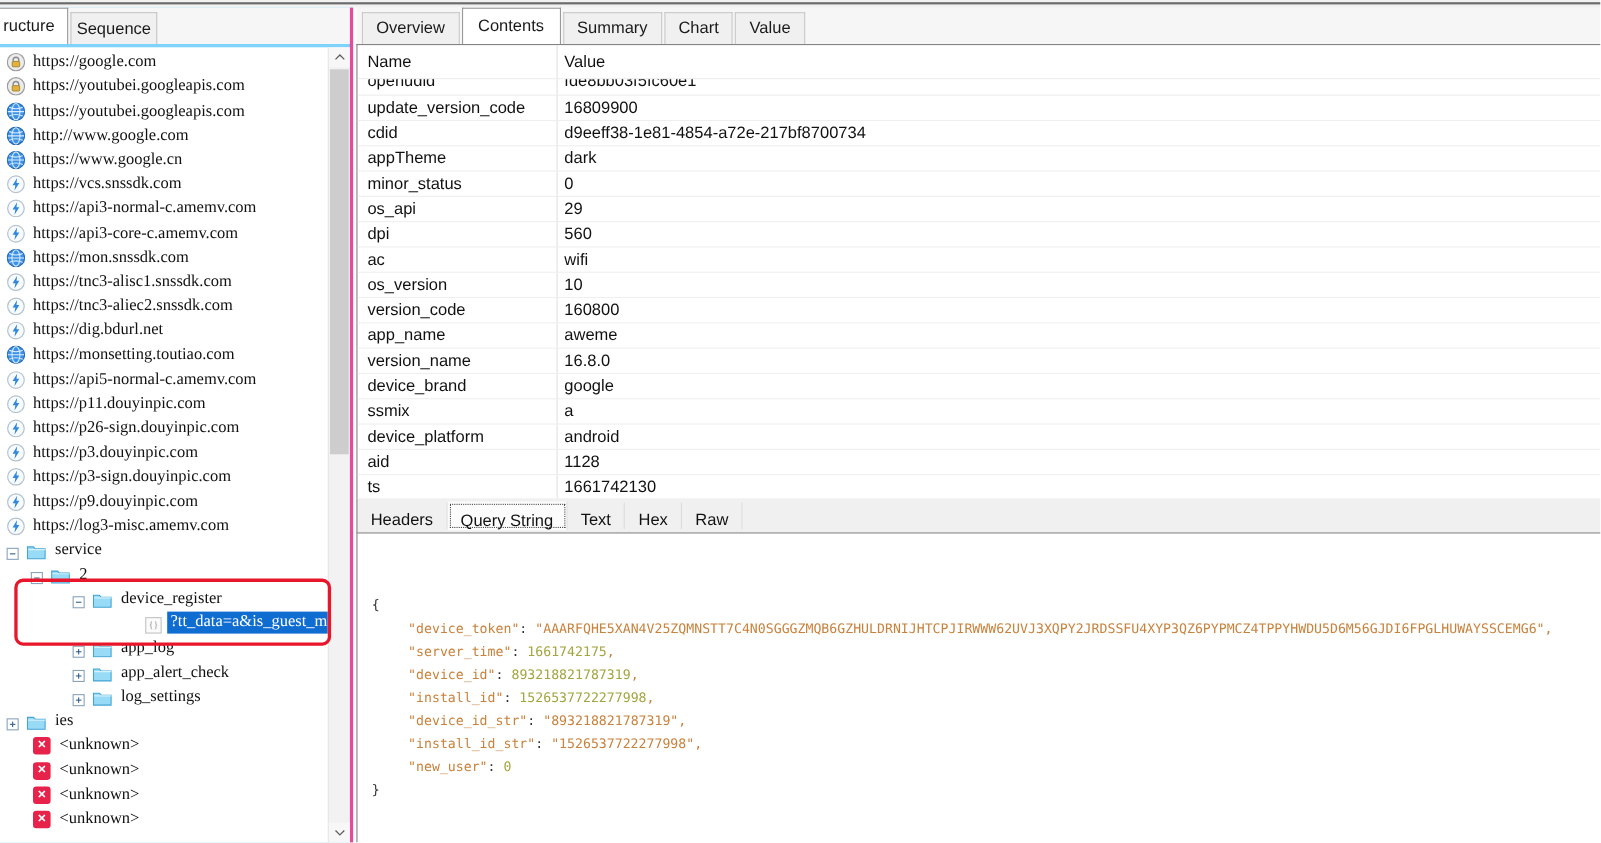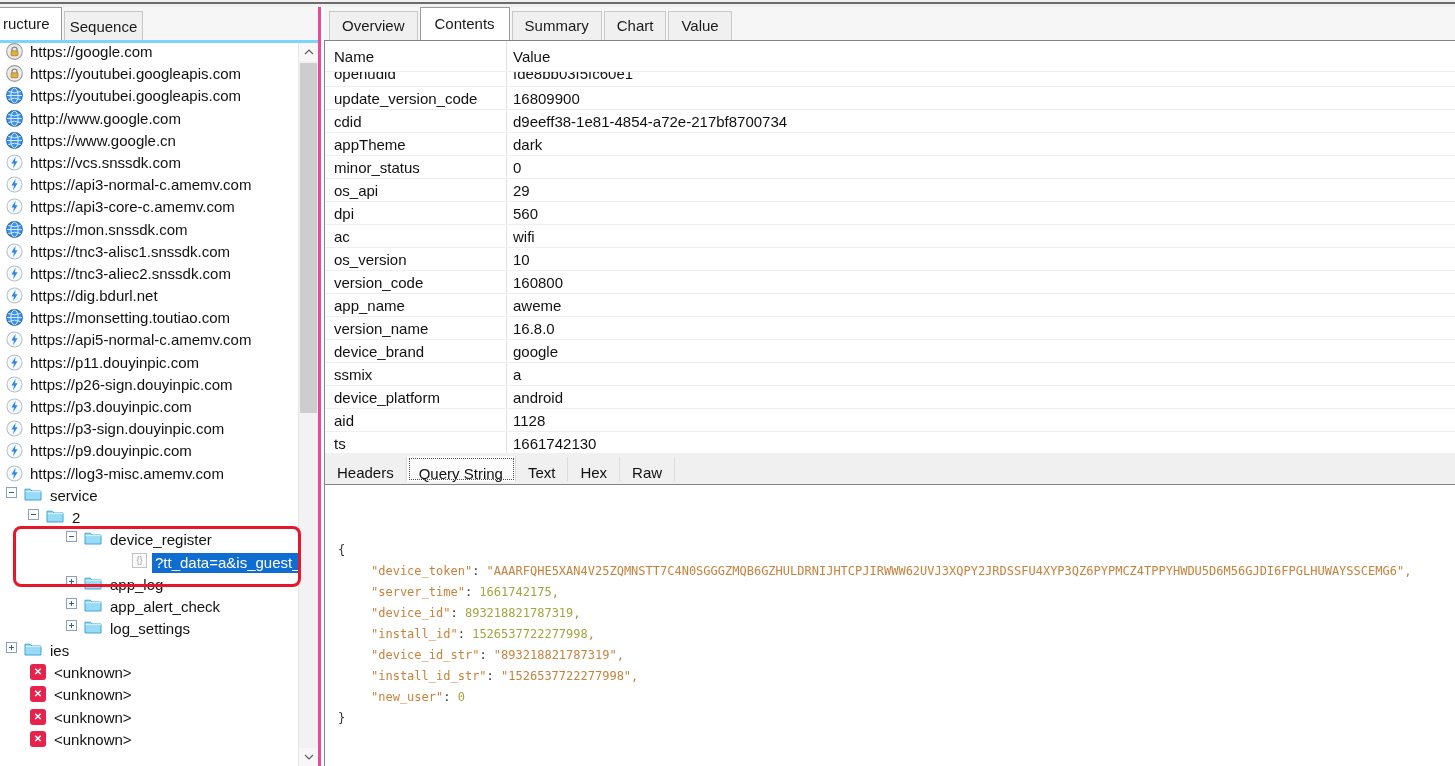--- a/index.html
+++ b/index.html
@@ -13,21 +13,21 @@
 
   
   .left-panel{position:absolute;left:0;top:7px;width:318px;bottom:0;background:#7dd3fc;border-right:3px solid #ec4899;}
   .lp-tabs{position:relative;height:33px;background:#f6f6f6;}
   .tab{box-sizing:border-box;font-size:15px;color:#1a1a1a;}
   .lp-tab-structure{position:absolute;left:-10px;top:0;width:72px;height:33px;background:#fff;
     border:1px solid #9a9a9a;border-bottom:none;padding:7px 0 0 12px;z-index:2;}
   .lp-tab-sequence{position:absolute;left:64px;top:4px;width:79px;height:29px;background:#f0f0f0;
     border:1px solid #c6c6c6;border-bottom:none;text-align:center;padding-top:6px;}
   .tree{position:absolute;left:0;top:36px;right:19px;bottom:0;overflow:hidden;font-size:15px;background:#fff;}
-  .tree-row{height:22.2px;display:flex;align-items:flex-start;white-space:nowrap;}
+  .tree-row{height:22.2px;display:flex;align-items:flex-end;white-space:nowrap;font-family:Liberation Serif, serif;}
   .ind0{padding-left:6px;}
   .ind1{padding-left:28px;}
   .ind2{padding-left:66px;}
   .ind3{padding-left:96px;margin-left:36px;}
   .ind-unk{padding-left:30px;}
   .ticon{width:17px;height:17px;margin-right:7px;flex:none;display:inline-flex;}
   .ticon svg{width:100%;height:100%;}
   .ticon-folder{width:18px;height:14px;margin-right:8px;}
   .tlabel{color:#111;}
   .expander{width:11px;height:11px;box-sizing:border-box;position:relative;background:#fff;

